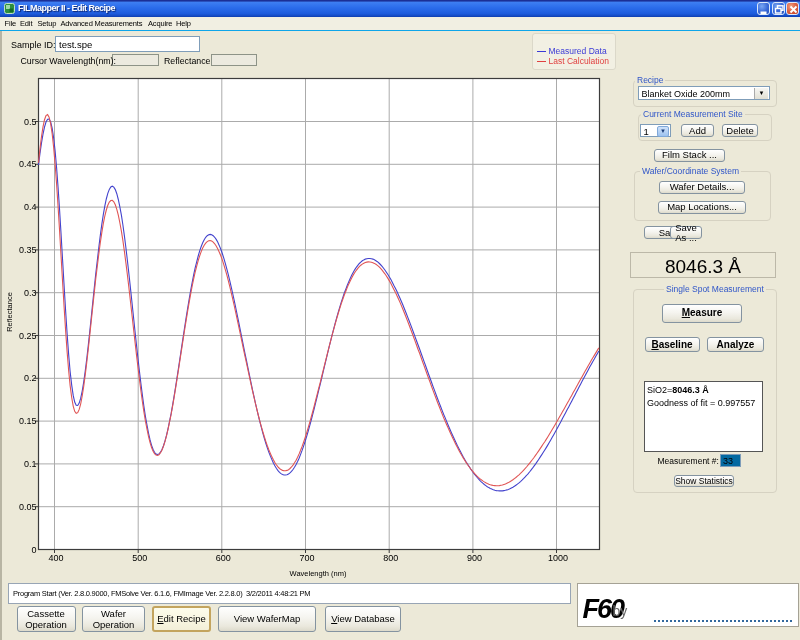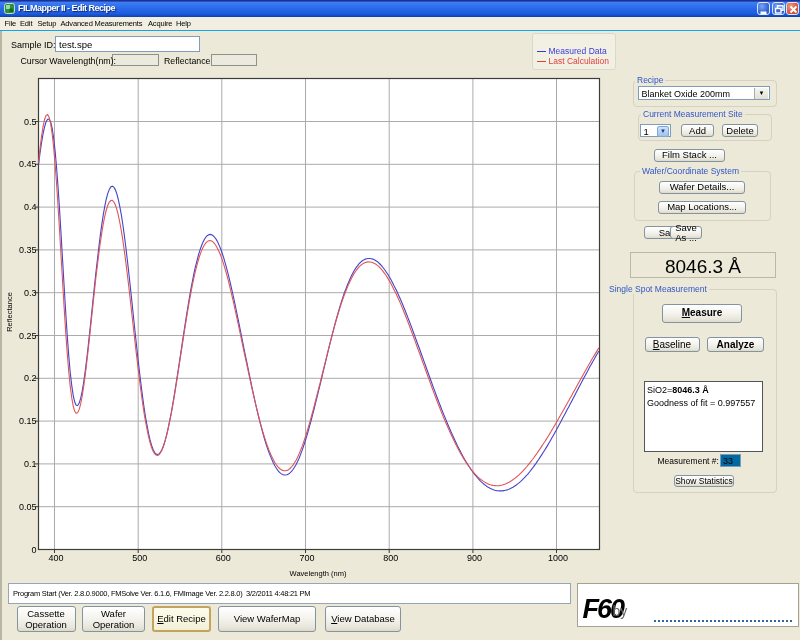--- a/index.html
+++ b/index.html
@@ -167,25 +167,25 @@
 <div class="bluelbl" style="left:640px;top:166px">Wafer/Coordinate System</div>
 <div class="btn" style="left:659px;top:181px;width:86px;height:12.5px">Wafer Details...</div>
 <div class="btn" style="left:658px;top:200.5px;width:88px;height:13.5px">Map Locations...</div>
 
 <div class="btn" style="left:644px;top:226px;width:51px;height:13px">Save</div>
 <div class="btn" style="left:670px;top:226px;width:32px;height:13px">Save As ...</div>
 
 <div class="abs" style="left:630px;top:251.5px;width:146px;height:26.5px;border:1px solid #bcb8a8;display:flex;align-items:center;justify-content:center;font-size:19px;padding-top:5px">8046.3 Å</div>
 
 <div class="gbox" style="left:633px;top:288.5px;width:144px;height:204px"></div>
-<div class="bluelbl" style="left:607px;top:284px">Single Spot Measurement</div>
+<div class="bluelbl" style="left:664px;top:284px">Single Spot Measurement</div>
 <div class="btn" style="left:662px;top:303.5px;width:80px;height:19px;font-weight:bold;font-size:10px">
     <span><span class="u">M</span>easure</span>
   </div>
-<div class="btn" style="left:644.5px;top:337px;width:55px;height:15px;font-weight:normal;font-size:10px">
+<div class="btn" style="left:644.5px;top:337px;width:55px;height:15px;font-weight:bold;font-size:10px">
     <span><span class="u">B</span>aseline</span>
   </div>
 <div class="btn" style="left:707px;top:337px;width:57px;height:15px;font-weight:bold;font-size:10px">Analyze</div>
 <div class="abs" style="left:644px;top:381px;width:119px;height:71px;background:#fff;border:1.5px solid #555;font-size:9px;padding:2px 0 0 2px;line-height:12.5px">SiO2=<b>8046.3 Å</b><br>Goodness of fit = 0.997557</div>
 <div class="lbl" style="left:657.5px;top:456px;font-size:8.5px">Measurement #:</div>
 <div class="field" style="left:720px;top:454px;width:21px;height:12.5px;padding:1px 0 0 2px;background:#0369a1;font-size:9px">33</div>
 <div class="btn" style="left:674px;top:474.5px;width:60px;height:12px;font-size:8.5px">Show Statistics</div>
 
 <div class="field abs" style="left:8px;top:583px;width:563px;height:21px;font-size:7.5px;letter-spacing:-0.25px;padding:5px 0 0 4px;border-color:#98a5b5">Program Start (Ver. 2.8.0.9000, FMSolve Ver. 6.1.6, FMImage Ver. 2.2.8.0)&nbsp; 3/2/2011 4:48:21 PM</div>
 <div class="abs" style="left:576.5px;top:582.5px;width:222px;height:44px;background:#fff;border:1px solid #a5a295">

